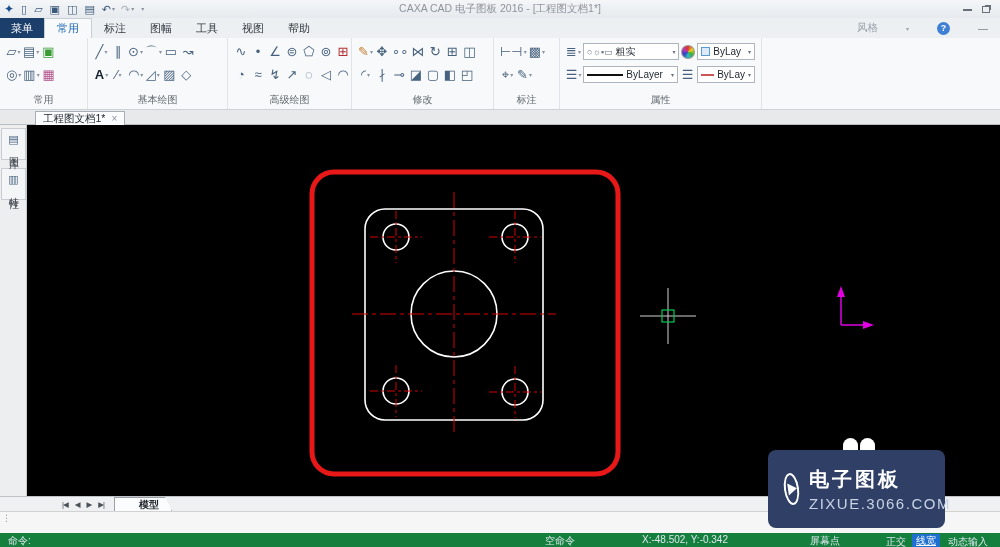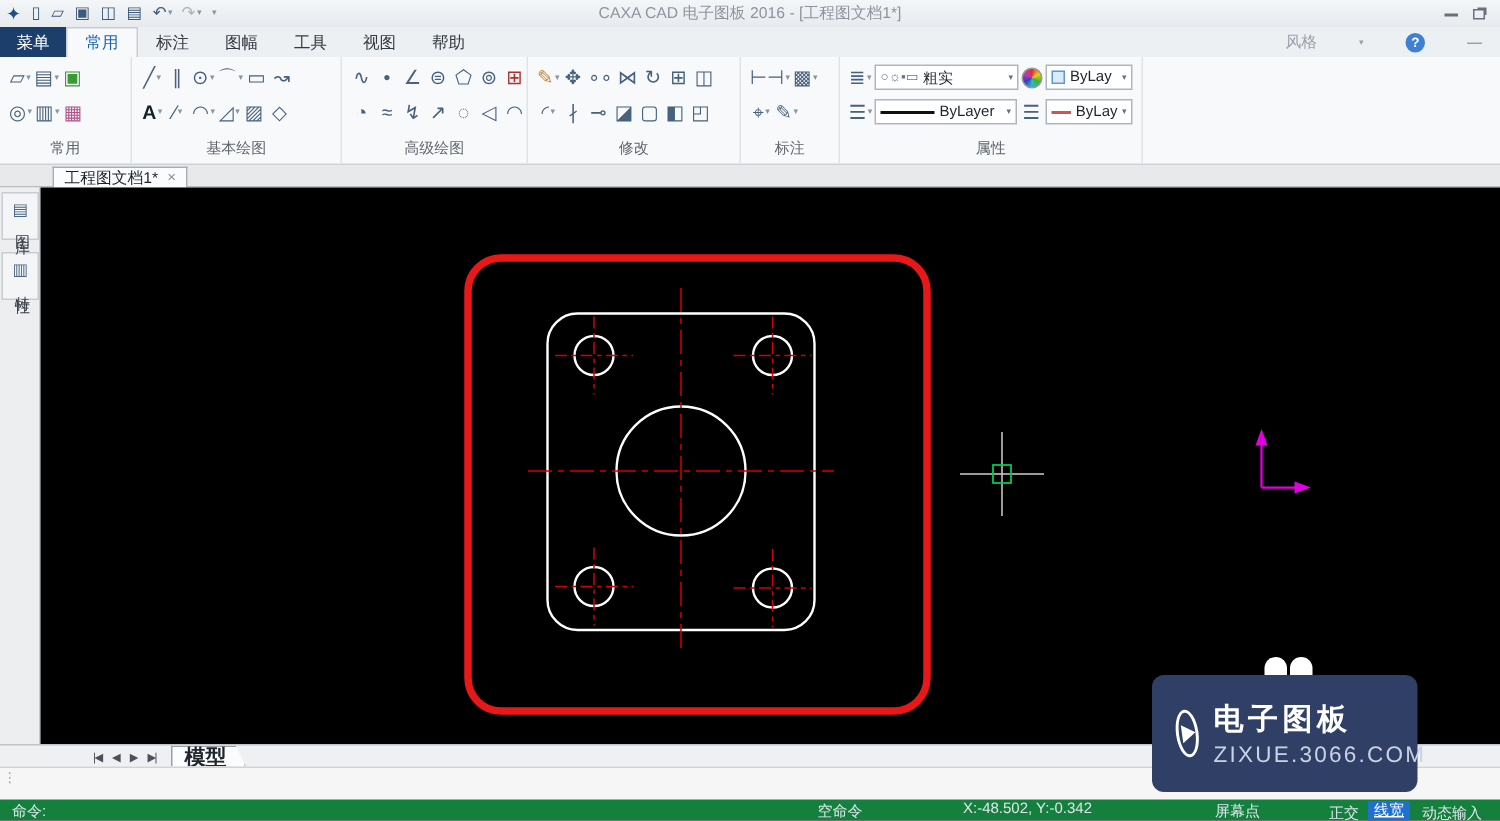--- a/index.html
+++ b/index.html
@@ -71,21 +71,21 @@
   .side-tab .slabel { writing-mode:vertical-rl; text-orientation:upright; font-size:10px; color:#3a4148; letter-spacing:2px; }
   .canvas { position:absolute; left:27px; top:0; width:973px; height:371px; background:#000; }
   .canvas svg { display:block; }
 
   
   .modelbar { position:absolute; left:0; top:496px; width:1000px; height:15px; background:#eef0f1; border-top:1px solid #bfc4c9;
     display:flex; align-items:center; }
   .sheet-nav { display:flex; gap:7px; margin-left:62px; }
   .snav { font-size:7.5px; color:#4a5158; letter-spacing:-1px; }
   .model-tab { margin-left:10px; height:14px; background:#fbfcfd; border:1px solid #9aa0a6; border-bottom:none;
-    padding:0 12px 0 8px; font-size:14px; font-weight:bold; color:#20262c; display:flex; align-items:center;
+    padding:0 12px 0 24px; font-size:10px; font-weight:bold; color:#20262c; display:flex; align-items:center;
     clip-path:polygon(0 0, calc(100% - 7px) 0, 100% 100%, 0 100%); }
 
   
   .cmdline { position:absolute; left:0; top:511px; width:1000px; height:22px; background:#f6f6f6; border-top:1px solid #d2d2d2; }
   .grip { position:absolute; left:2px; top:2px; color:#9aa0a4; font-size:9px; line-height:1.1; }
 
   
   .statusbar { position:absolute; left:0; top:533px; width:1000px; height:14px; background:#15803d; color:#dfe6ef; font-size:10px; }
   .statusbar span { position:absolute; top:1px; white-space:nowrap; }
   .st-prompt { left:8px; }

